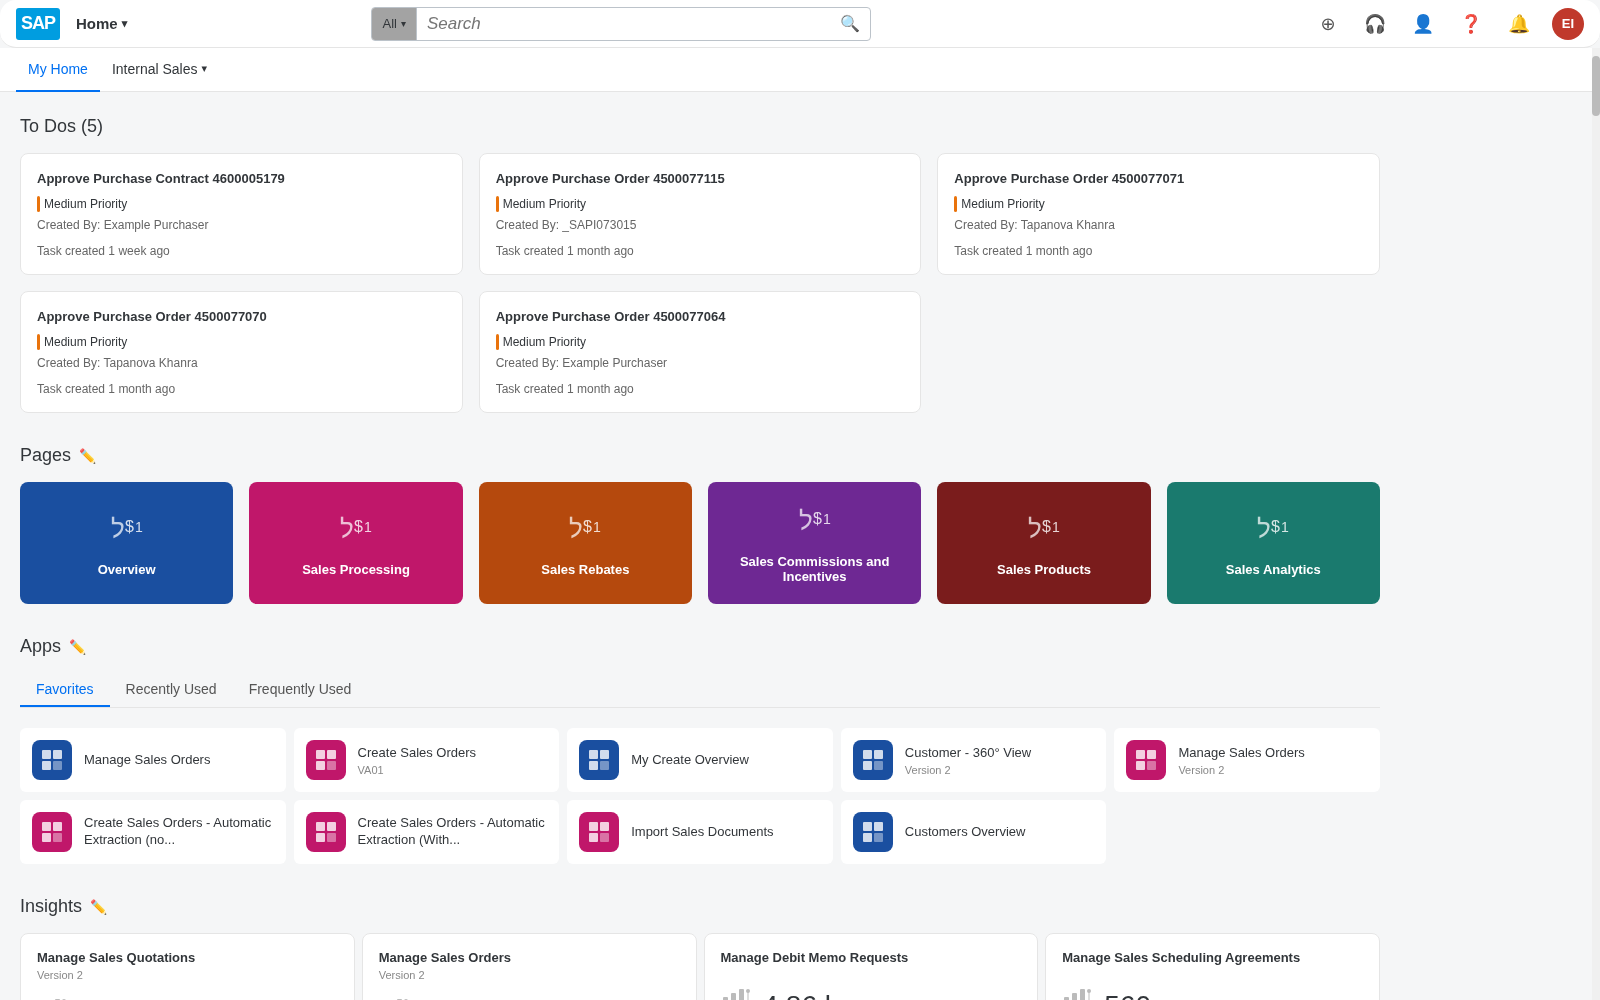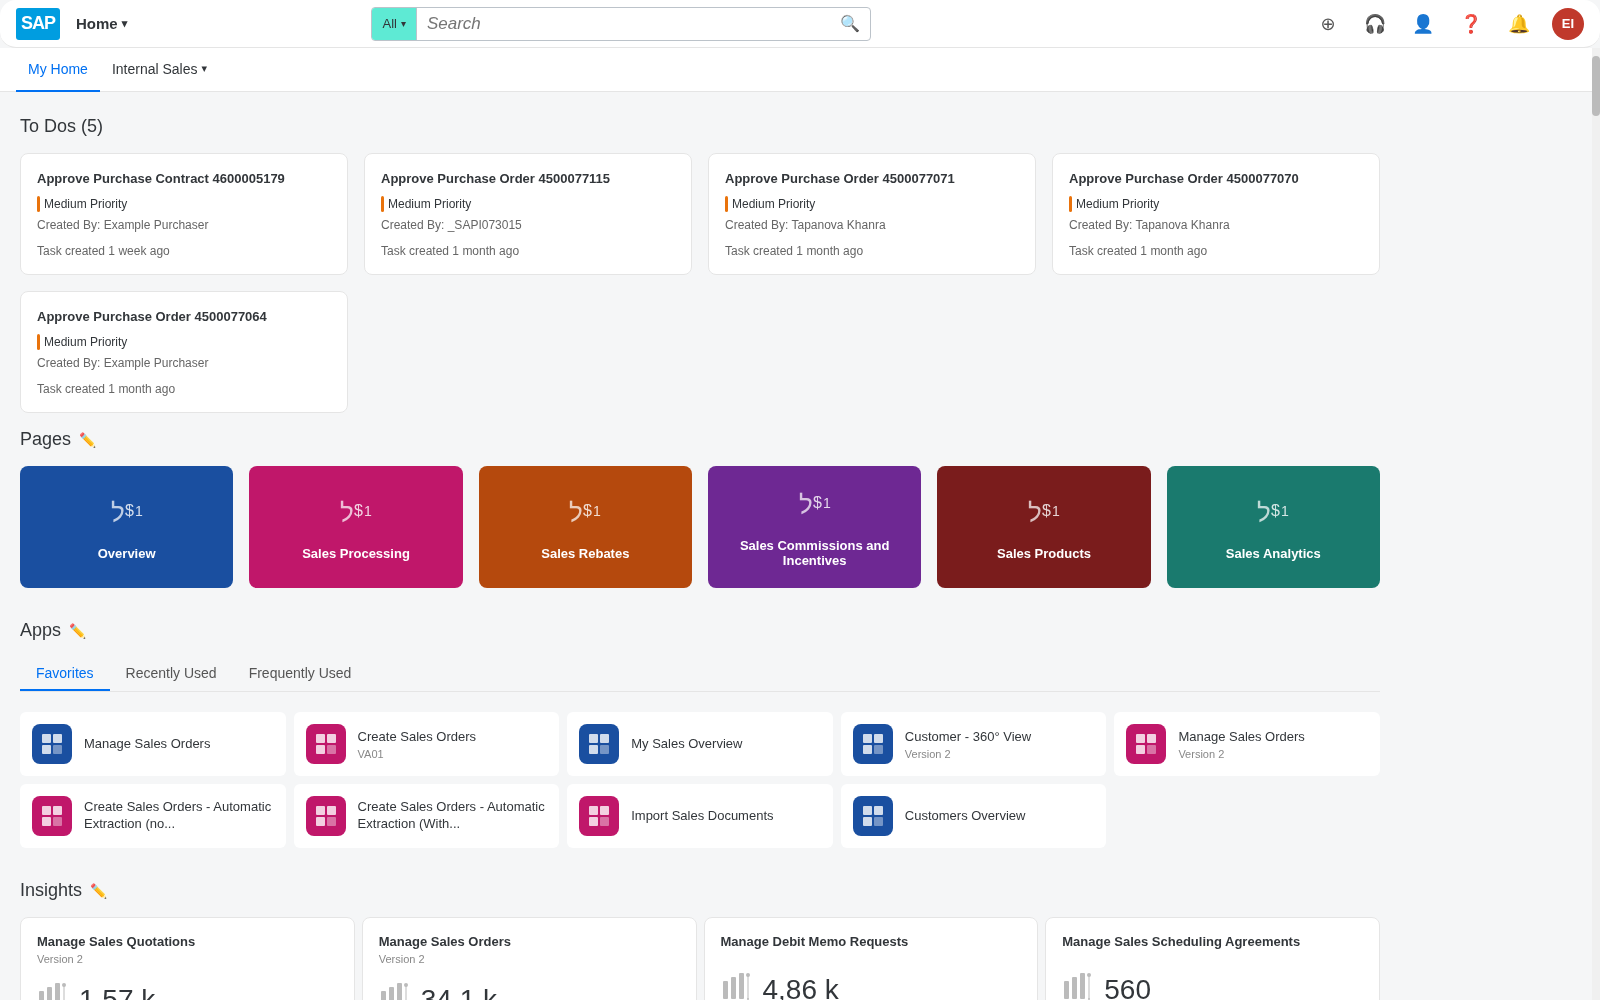--- a/index.html
+++ b/index.html
@@ -49,21 +49,21 @@
       border-radius: 4px;
       overflow: hidden;
       flex: 1;
       max-width: 500px;
       margin: 0 auto;
     }
     .search-filter {
       display: flex;
       align-items: center;
       padding: 0 10px;
-      background: #5eead4;
+      background: #a3a3a3;
       border-right: 1px solid #bcc3ca;
       height: 32px;
       font-size: 13px;
       cursor: pointer;
     }
     .search-input {
       border: none;
       outline: none;
       padding: 0 10px;
       flex: 1;
@@ -153,23 +153,23 @@
     }
     .edit-icon {
       font-size: 14px;
       color: #0070f2;
       cursor: pointer;
     }
 
     
     .todos-grid {
       display: grid;
-      grid-template-columns: repeat(4, 1fr);
+      grid-template-columns: repeat(3, 1fr);
       gap: 16px;
-      margin-bottom: 16px;
+      margin-bottom: 32px;
     }
     .todo-card {
       background: #fff;
       border: 1px solid #e5e5e5;
       border-radius: 8px;
       padding: 16px;
       cursor: pointer;
     }
     .todo-title {
       font-size: 13px;
@@ -552,21 +552,21 @@
         <div class="app-item">
     <div class="app-icon-box" style="background:#1a4fa0">
       <svg width="24" height="24" viewBox="0 0 24 24" fill="none">
         <rect x="2" y="2" width="9" height="9" rx="1" fill="rgba(255,255,255,0.8)"></rect>
         <rect x="13" y="2" width="9" height="9" rx="1" fill="rgba(255,255,255,0.8)"></rect>
         <rect x="2" y="13" width="9" height="9" rx="1" fill="rgba(255,255,255,0.8)"></rect>
         <rect x="13" y="13" width="9" height="9" rx="1" fill="rgba(255,255,255,0.4)"></rect>
       </svg>
     </div>
     <div class="app-info">
-      <div class="app-name">My Sales Overview</div>
+      <div class="app-name">My Create Overview</div>
 
     </div>
   </div>
         <div class="app-item">
     <div class="app-icon-box" style="background:#1a4fa0">
       <svg width="24" height="24" viewBox="0 0 24 24" fill="none">
         <rect x="2" y="2" width="9" height="9" rx="1" fill="rgba(255,255,255,0.8)"></rect>
         <rect x="13" y="2" width="9" height="9" rx="1" fill="rgba(255,255,255,0.8)"></rect>
         <rect x="2" y="13" width="9" height="9" rx="1" fill="rgba(255,255,255,0.8)"></rect>
         <rect x="13" y="13" width="9" height="9" rx="1" fill="rgba(255,255,255,0.4)"></rect>

